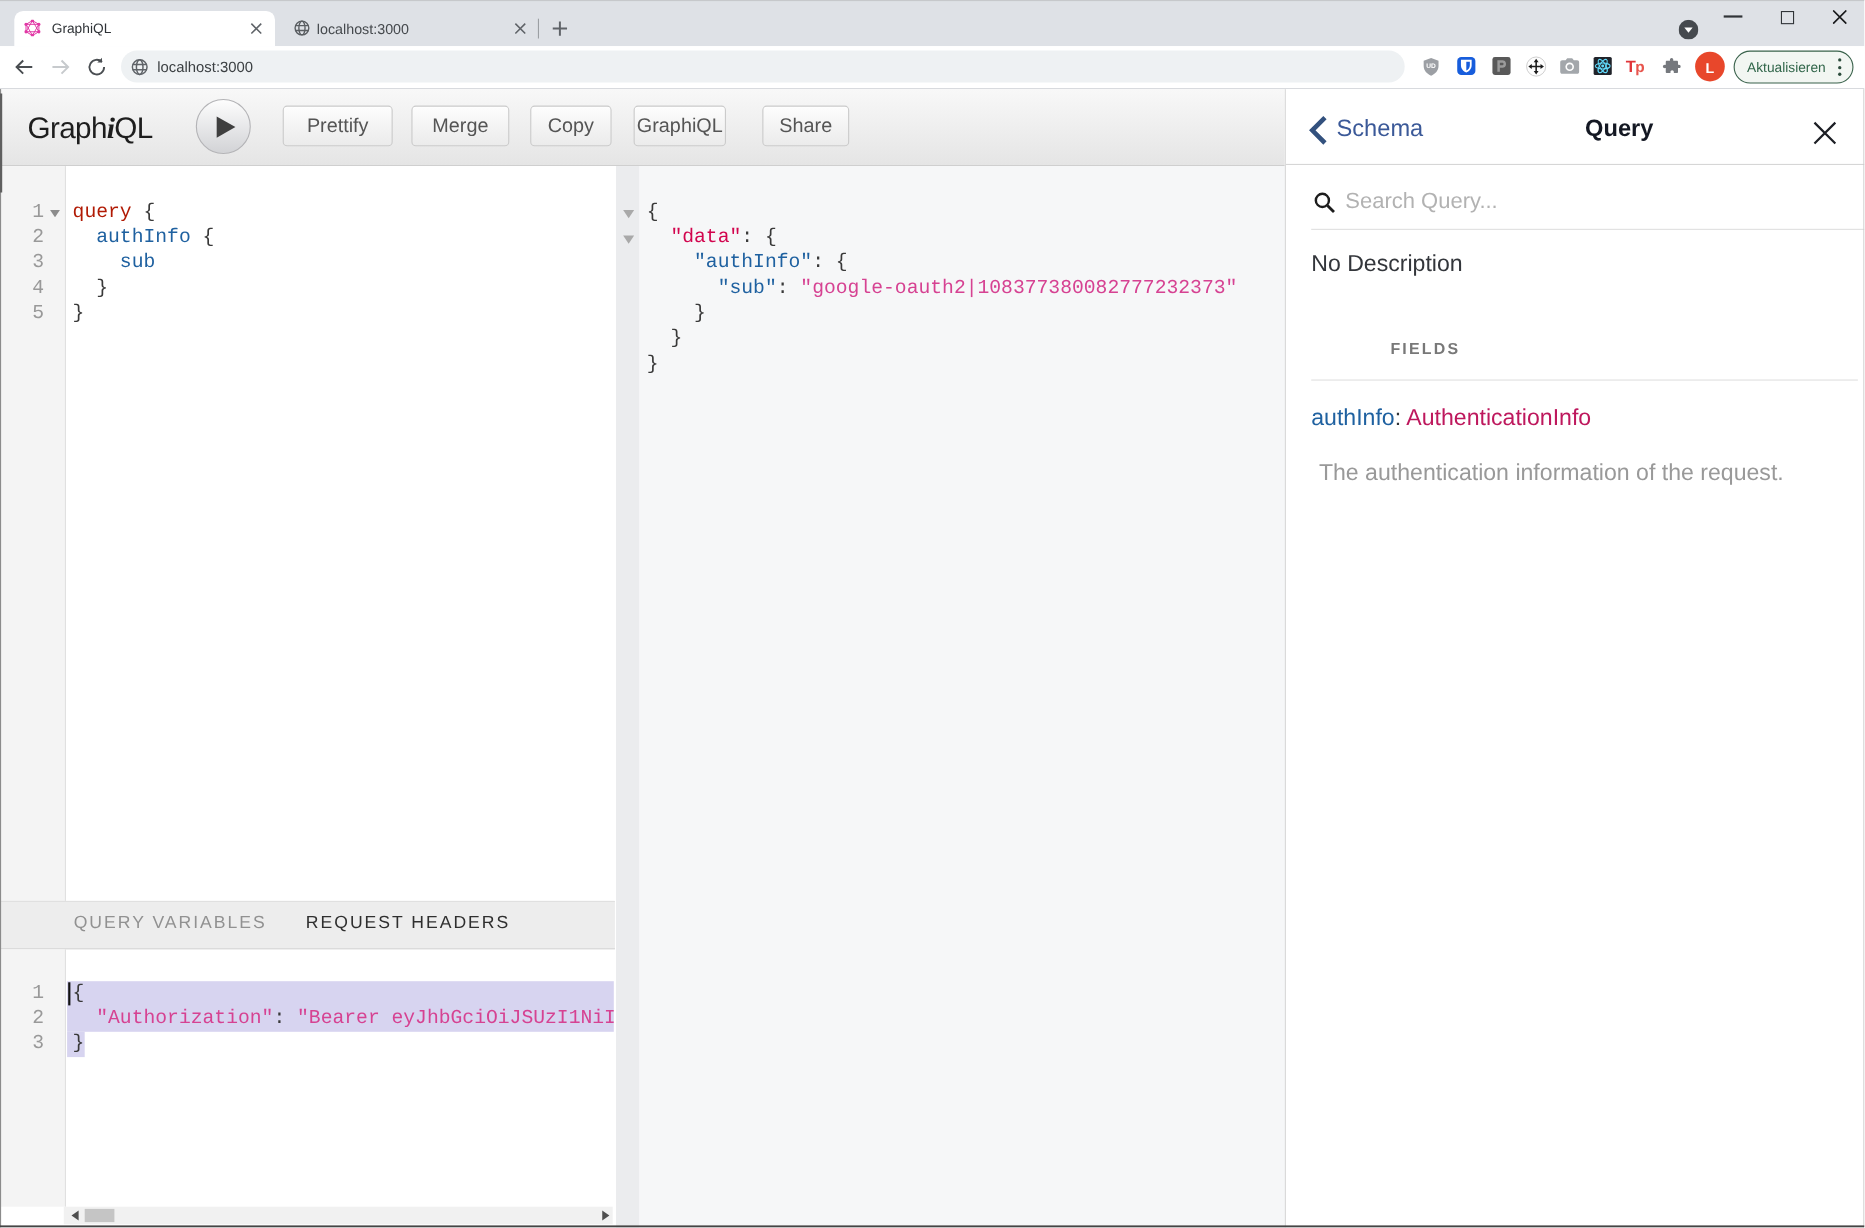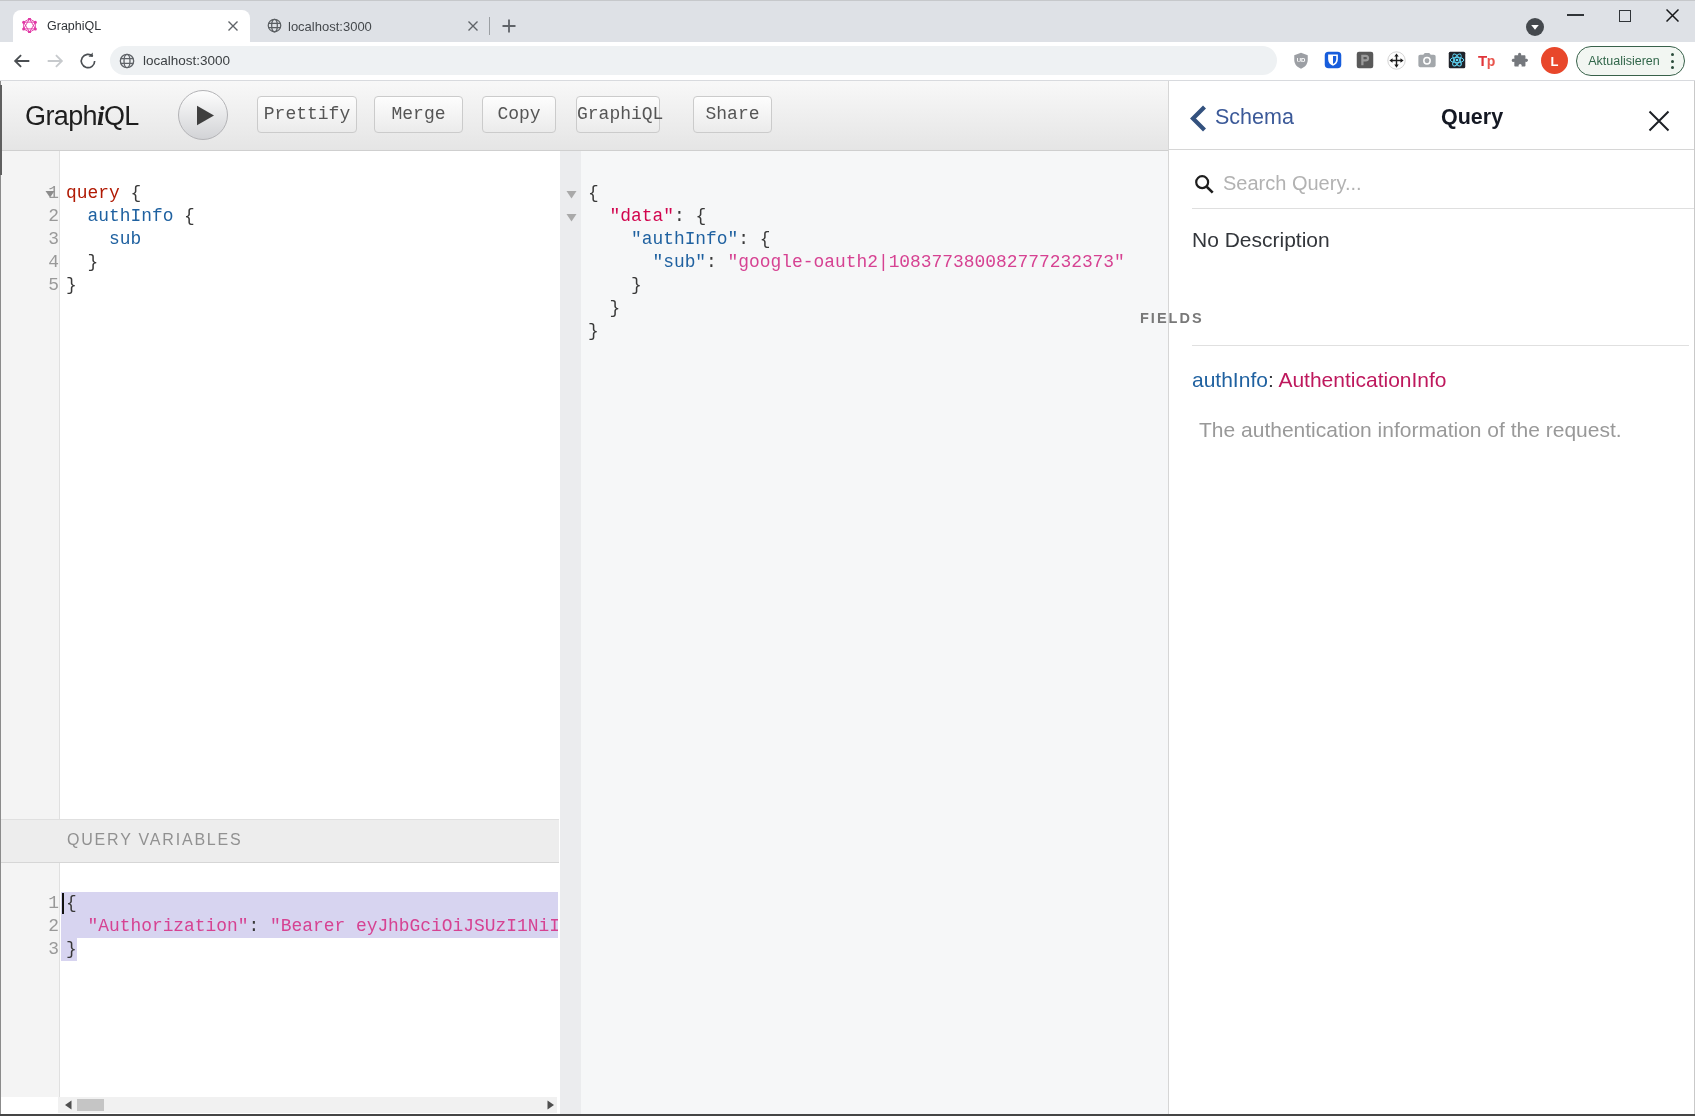--- a/index.html
+++ b/index.html
@@ -1,33 +1,33 @@
 <!DOCTYPE html>
 <html><head>
 <meta charset="utf-8">
 <style>
   * { margin:0; padding:0; box-sizing:border-box; }
   html,body { width:1695px; height:1116px; overflow:hidden; background:#fff;
     font-family:"Liberation Sans", sans-serif; }
   .abs { position:absolute; }
-  #page { position:relative; width:1695px; height:1116px; overflow:hidden;padding-left:19px; }
+  #page { position:relative; width:1695px; height:1116px; overflow:hidden; }
   .mono { font-family:"Liberation Mono", monospace; font-size:17.9px; line-height:23px; white-space:pre; }
   
   #tabstrip { left:0; top:0; width:1695px; height:42px; background:#dee1e6; }
   #activetab { left:13px; top:10px; width:237px; height:32px; background:#fff; border-radius:8px 8px 0 0; }
   .tabtitle { font-size:13px; color:#2f3337; }
   
   #addrrow { left:0; top:42px; width:1695px; height:39px; background:#fff; border-bottom:1px solid #d8dade; }
   #urlpill { left:110px; top:46px; width:1167px; height:29px; border-radius:15px; background:#eef1f3; }
   
   #toolbar { left:0; top:81px; width:1168px; height:70px;
     background:linear-gradient(#f8f8f8,#e5e5e5); border-bottom:1px solid #cfcfcf; }
   .tbtn { position:absolute; top:96px; height:37px; border:1px solid #cbcbcb; border-radius:4px;
     background:linear-gradient(#fdfdfd,#ebebeb); color:#555; font-size:18px;
-    text-align:center; line-height:35px; box-shadow:0 1px 0 rgba(255,255,255,.6) inset;font-family:Liberation Mono, monospace; }
+    text-align:center; line-height:35px; box-shadow:0 1px 0 rgba(255,255,255,.6) inset; }
   
   #leftpane { left:0; top:151px; width:560px; height:965px; background:#fff; }
   .gutter { position:absolute; background:#f4f4f4; border-right:1px solid #e0e0e0; }
   .lnum { position:absolute; width:40px; text-align:right; color:#999; }
   #resultpane { left:560px; top:151px; width:608px; height:965px; background:#f6f7f8; }
   
   #vartitle { left:0; top:819px; width:559px; height:44px; background:#ededed;
     border-top:1px solid #e0e0e0; border-bottom:1px solid #d6d6d6; }
   .vtab { position:absolute; top:0; height:42px; line-height:42px; font-weight:normal;
     font-size:16px; letter-spacing:1.8px; }
@@ -204,20 +204,21 @@
   <div class="abs mono" style="left:588px;top:182px"><span class="pun">{</span></div>
   <div class="abs mono" style="left:588px;top:205px">  <span class="def">"data"</span><span class="pun">: {</span></div>
   <div class="abs mono" style="left:588px;top:228px">    <span class="fld">"authInfo"</span><span class="pun">: {</span></div>
   <div class="abs mono" style="left:588px;top:251px">      <span class="fld">"sub"</span><span class="pun">: </span><span class="str">"google-oauth2|108377380082777232373"</span></div>
   <div class="abs mono" style="left:588px;top:274px"><span class="pun">    }</span></div>
   <div class="abs mono" style="left:588px;top:297px"><span class="pun">  }</span></div>
   <div class="abs mono" style="left:588px;top:320px"><span class="pun">}</span></div>
 
   <div class="abs" id="vartitle"></div>
   <div class="vtab" style="left:67px;color:#919191;top:819px;position:absolute">QUERY VARIABLES</div>
+  <div class="vtab" style="left:278px;color:#2f2f2f;top:819px;position:absolute">REQUEST HEADERS</div>
   <div class="abs gutter" style="left:0;top:863px;width:60px;height:234px"></div>
 
   <div class="abs" style="left:61px;top:892px;width:497px;height:46px;background:#d7d4f0"></div>
   <div class="abs" style="left:61px;top:938px;width:16px;height:23px;background:#d7d4f0"></div>
   <div class="abs" style="left:62px;top:893px;width:2px;height:21px;background:#111"></div>
   <div class="abs lnum mono" style="top:892px">1</div>
   <div class="abs lnum mono" style="top:915px">2</div>
   <div class="abs lnum mono" style="top:938px">3</div>
   <div class="abs mono" style="left:66px;top:892px"><span class="pun">{</span></div>
   <div class="abs mono" style="left:66px;top:915px;width:492px;overflow:hidden">  <span class="str">"Authorization"</span><span class="pun">: </span><span class="str">"Bearer eyJhbGciOiJSUzI1NiIsInR5cCI6</span></div>
@@ -243,21 +244,21 @@
     <path d="M1.5 1.5 L20.5 20.5 M20.5 1.5 L1.5 20.5" stroke="#1d1f25" stroke-width="2" fill="none"></path>
   </svg>
 
   <svg class="abs" style="left:1193px;top:173px" width="22" height="22" viewBox="0 0 24 24">
     <circle cx="10" cy="10" r="6.5" stroke="#1d1d1d" stroke-width="2.4" fill="none"></circle>
     <path d="M15 15 L21.5 21.5" stroke="#1d1d1d" stroke-width="2.8"></path>
   </svg>
   <div class="abs" style="left:1223px;top:172px;font-size:20px;color:#b2b2b2">Search Query...</div>
   <div class="abs" style="left:1192px;top:208px;width:503px;height:1px;background:#dfdfdf"></div>
   <div class="abs" style="left:1192px;top:228px;font-size:21px;color:#33363b">No Description</div>
-  <div class="abs" style="left:1140px;top:310px;font-size:14.5px;font-weight:bold;letter-spacing:2px;color:#787878">FIELDS</div>
+  <div class="abs" style="left:1264px;top:310px;font-size:14.5px;font-weight:bold;letter-spacing:2px;color:#787878">FIELDS</div>
   <div class="abs" style="left:1192px;top:345px;width:497px;height:1px;background:#e0e0e0"></div>
   <div class="abs" style="left:1192px;top:368px;font-size:21px"><span style="color:#1f61a0">authInfo</span><span style="color:#33363b">: </span><span style="color:#be185d">AuthenticationInfo</span></div>
   <div class="abs" style="left:1199px;top:418px;font-size:21px;color:#999">The authentication information of the request.</div>
 
   <div class="abs" style="left:0;top:81px;width:1px;height:1035px;background:#8b8b8b"></div>
   <div class="abs" style="left:0;top:85px;width:2px;height:90px;background:#5f5f5f"></div>
   <div class="abs" style="left:1694px;top:81px;width:1px;height:1035px;background:#c9c9c9"></div>
   <div class="abs" style="left:0;top:1114px;width:1695px;height:2px;background:#454545"></div>
 </div>
 

